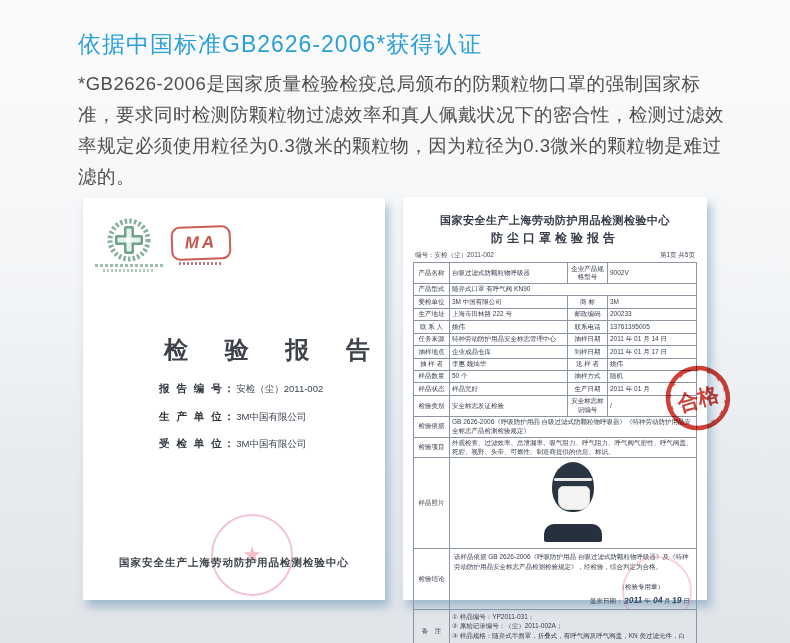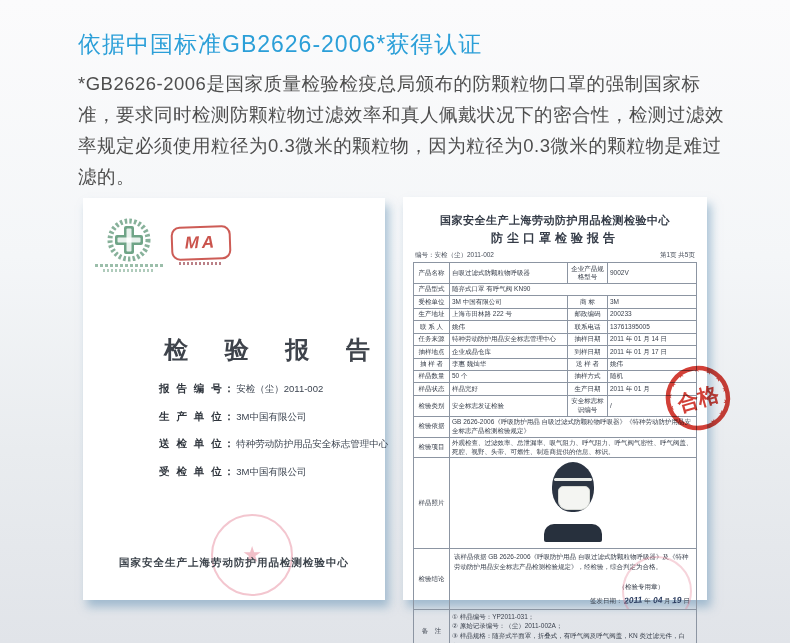--- a/index.html
+++ b/index.html
@@ -89,21 +89,20 @@
   <span class="ma-stamp">
     <span class="ma-text">MA</span>
   </span>
   <span class="ma-caption"></span>
 
   <div class="lc-title">检  验  报  告</div>
 
   <div class="lc-fields">
       <div class="lc-row"><span class="lc-label">报 告 编 号：</span><span class="lc-value">安检（尘）2011-002</span></div>
       <div class="lc-row"><span class="lc-label">生 产 单 位：</span><span class="lc-value">3M中国有限公司</span></div>
-      <div class="lc-row"><span class="lc-label">送 检 单 位：</span><span class="lc-value">特种劳动防护用品安全标志管理中心</span></div>
       <div class="lc-row"><span class="lc-label">受 检 单 位：</span><span class="lc-value">3M中国有限公司</span></div>
     </div>
 
   <div class="lc-seal">
     <span class="lc-seal-star">★</span>
   </div>
   <div class="lc-footer">国家安全生产上海劳动防护用品检测检验中心</div>
 </div>
 
 <div class="cert cert-right">

